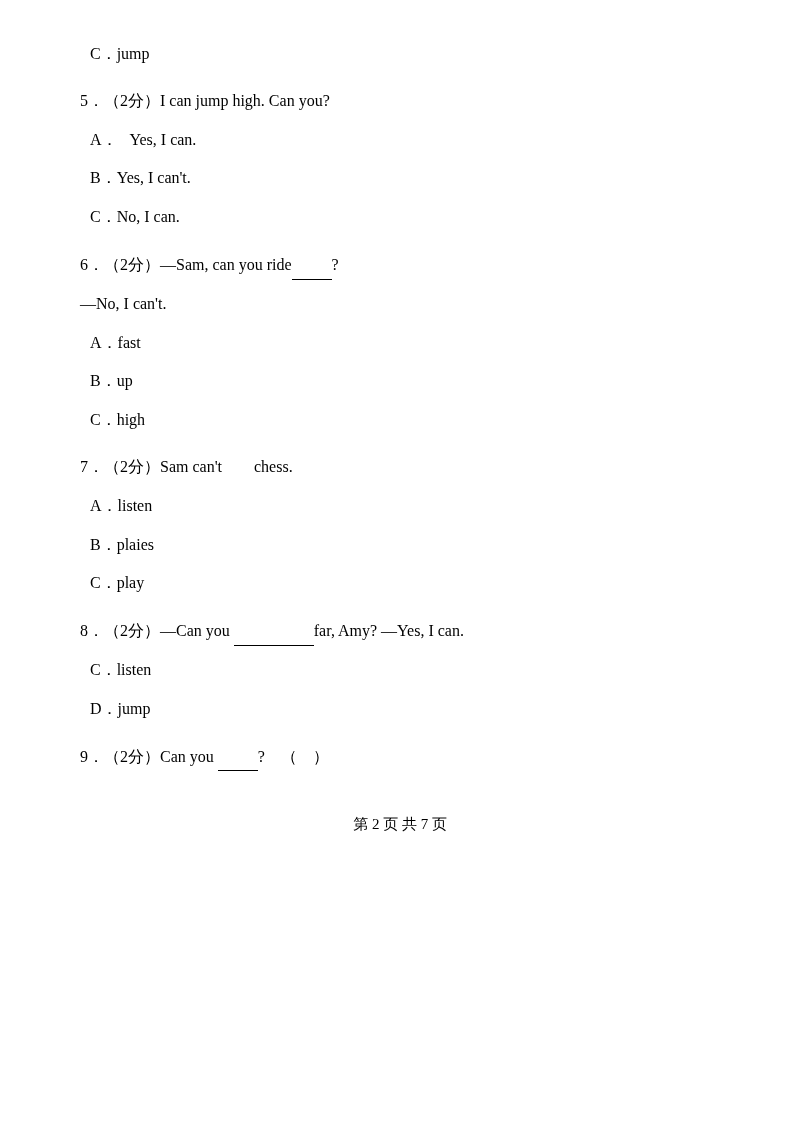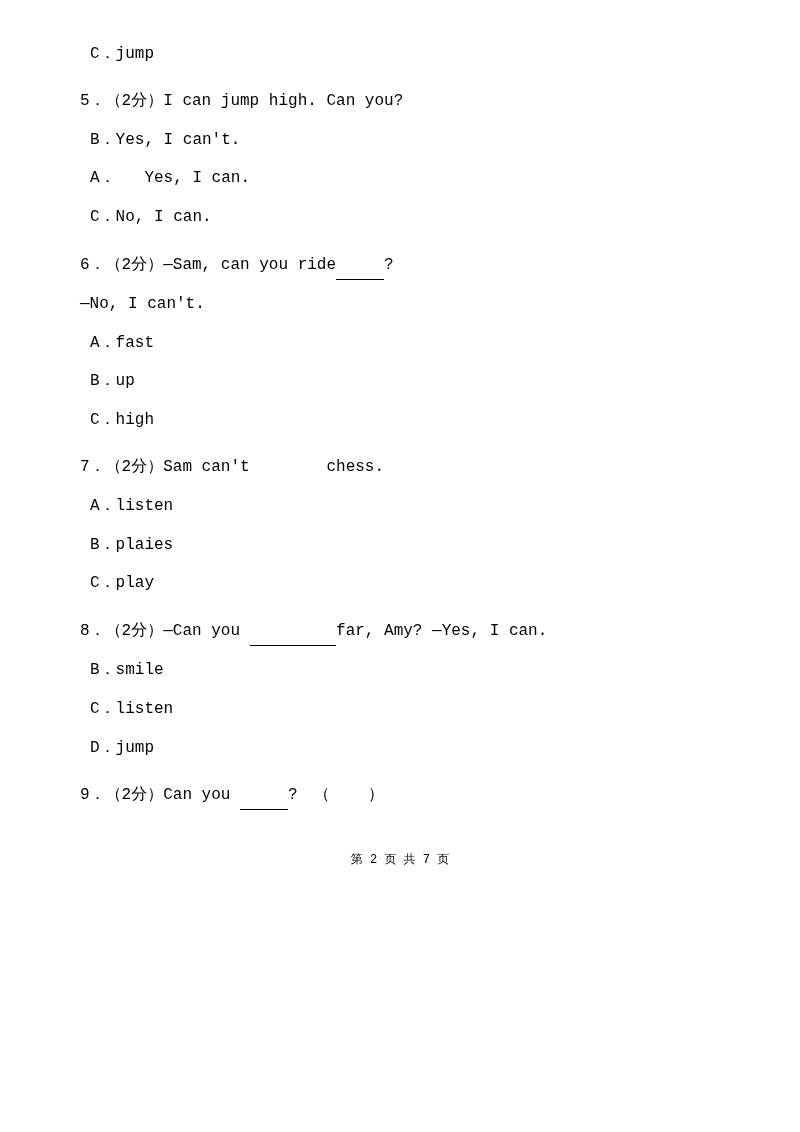--- a/index.html
+++ b/index.html
@@ -1,19 +1,18 @@
 <!DOCTYPE html>
 <html><head>
   <meta charset="utf-8">
   <style>
     * {
       margin: 0;
       padding: 0;
       box-sizing: border-box;
-      font-family: Liberation Mono, monospace;
     }
 
     body {
       background: #ffffff;
       font-family: "SimSun", "宋体", serif;
       font-size: 16px;
       color: #000000;
       width: 800px;
       min-height: 1132px;
       padding: 40px 80px;
@@ -29,21 +28,21 @@
     }
 
     .option-line {
       margin-bottom: 10px;
       padding-left: 10px;
     }
 
     .page-footer {
       text-align: center;
       margin-top: 40px;
-      font-size: 12px;
+      font-size: 15px;
     }
 
     .blank {
       display: inline-block;
       min-width: 60px;
       border-bottom: 1px solid #000;
       vertical-align: bottom;
     }
 
     .blank-short {
@@ -61,24 +60,24 @@
   <div class="option-line">
     <span>C．jump</span>
   </div>
 </div>
 
 <div class="question-block">
   <div class="question-line">
     <span>5．（2分）I can jump high. Can you?</span>
   </div>
   <div class="option-line">
-    <span>B．Yes, I can't.</span>
+    <span>A．&nbsp;&nbsp;&nbsp;Yes, I can.</span>
   </div>
   <div class="option-line">
-    <span>A．&nbsp;&nbsp;&nbsp;Yes, I can.</span>
+    <span>B．Yes, I can't.</span>
   </div>
   <div class="option-line">
     <span>C．No, I can.</span>
   </div>
 </div>
 
 <div class="question-block">
   <div class="question-line">
     <span>6．（2分）—Sam, can you ride<span class="blank blank-short">&nbsp;&nbsp;&nbsp;&nbsp;&nbsp;</span>?</span>
   </div>
@@ -109,23 +108,20 @@
   <div class="option-line">
     <span>C．play</span>
   </div>
 </div>
 
 <div class="question-block">
   <div class="question-line">
     <span>8．（2分）—Can you <span class="blank blank-long">&nbsp;&nbsp;&nbsp;&nbsp;&nbsp;&nbsp;&nbsp;&nbsp;&nbsp;</span>far, Amy? —Yes, I can.</span>
   </div>
   <div class="option-line">
-    <span>B．smile</span>
-  </div>
-  <div class="option-line">
     <span>C．listen</span>
   </div>
   <div class="option-line">
     <span>D．jump</span>
   </div>
 </div>
 
 <div class="question-block">
   <div class="question-line">
     <span>9．（2分）Can you <span class="blank blank-short">&nbsp;&nbsp;&nbsp;&nbsp;&nbsp;</span>?　（&nbsp;&nbsp;&nbsp;&nbsp;）</span>

